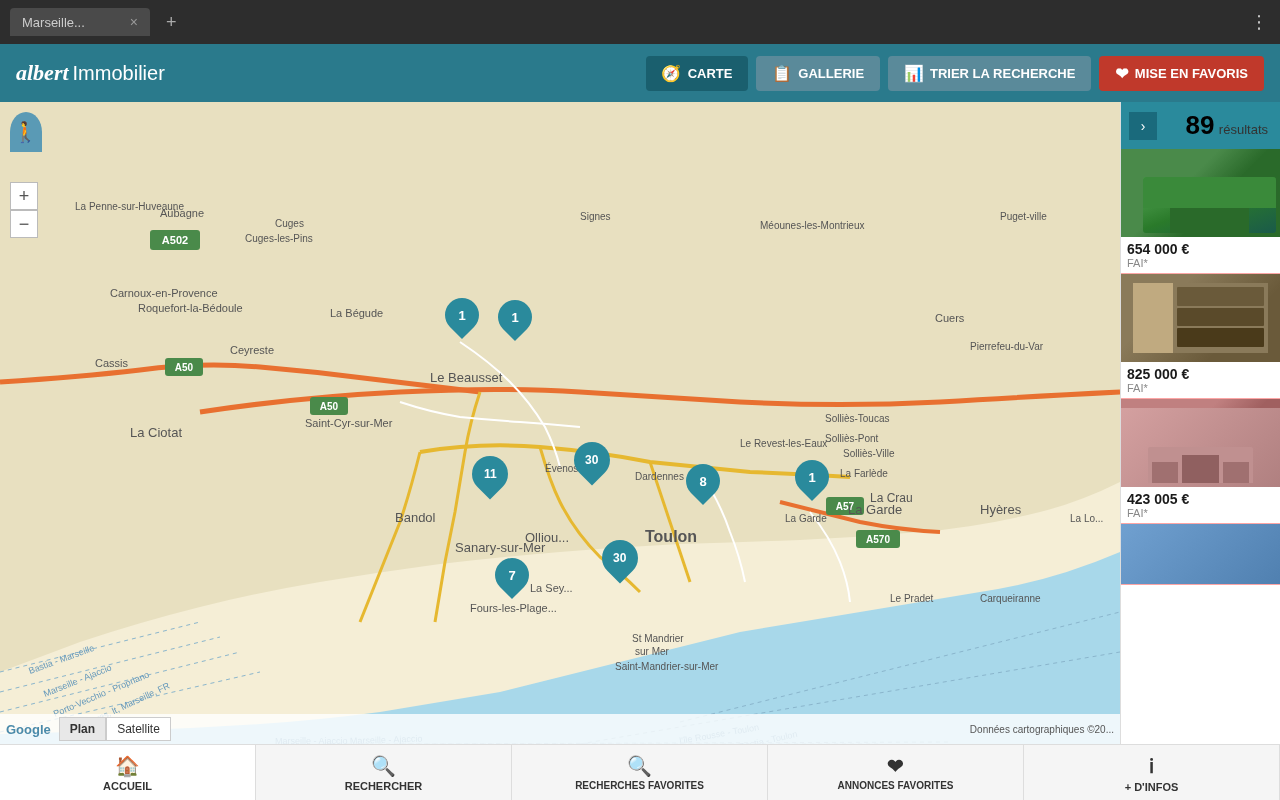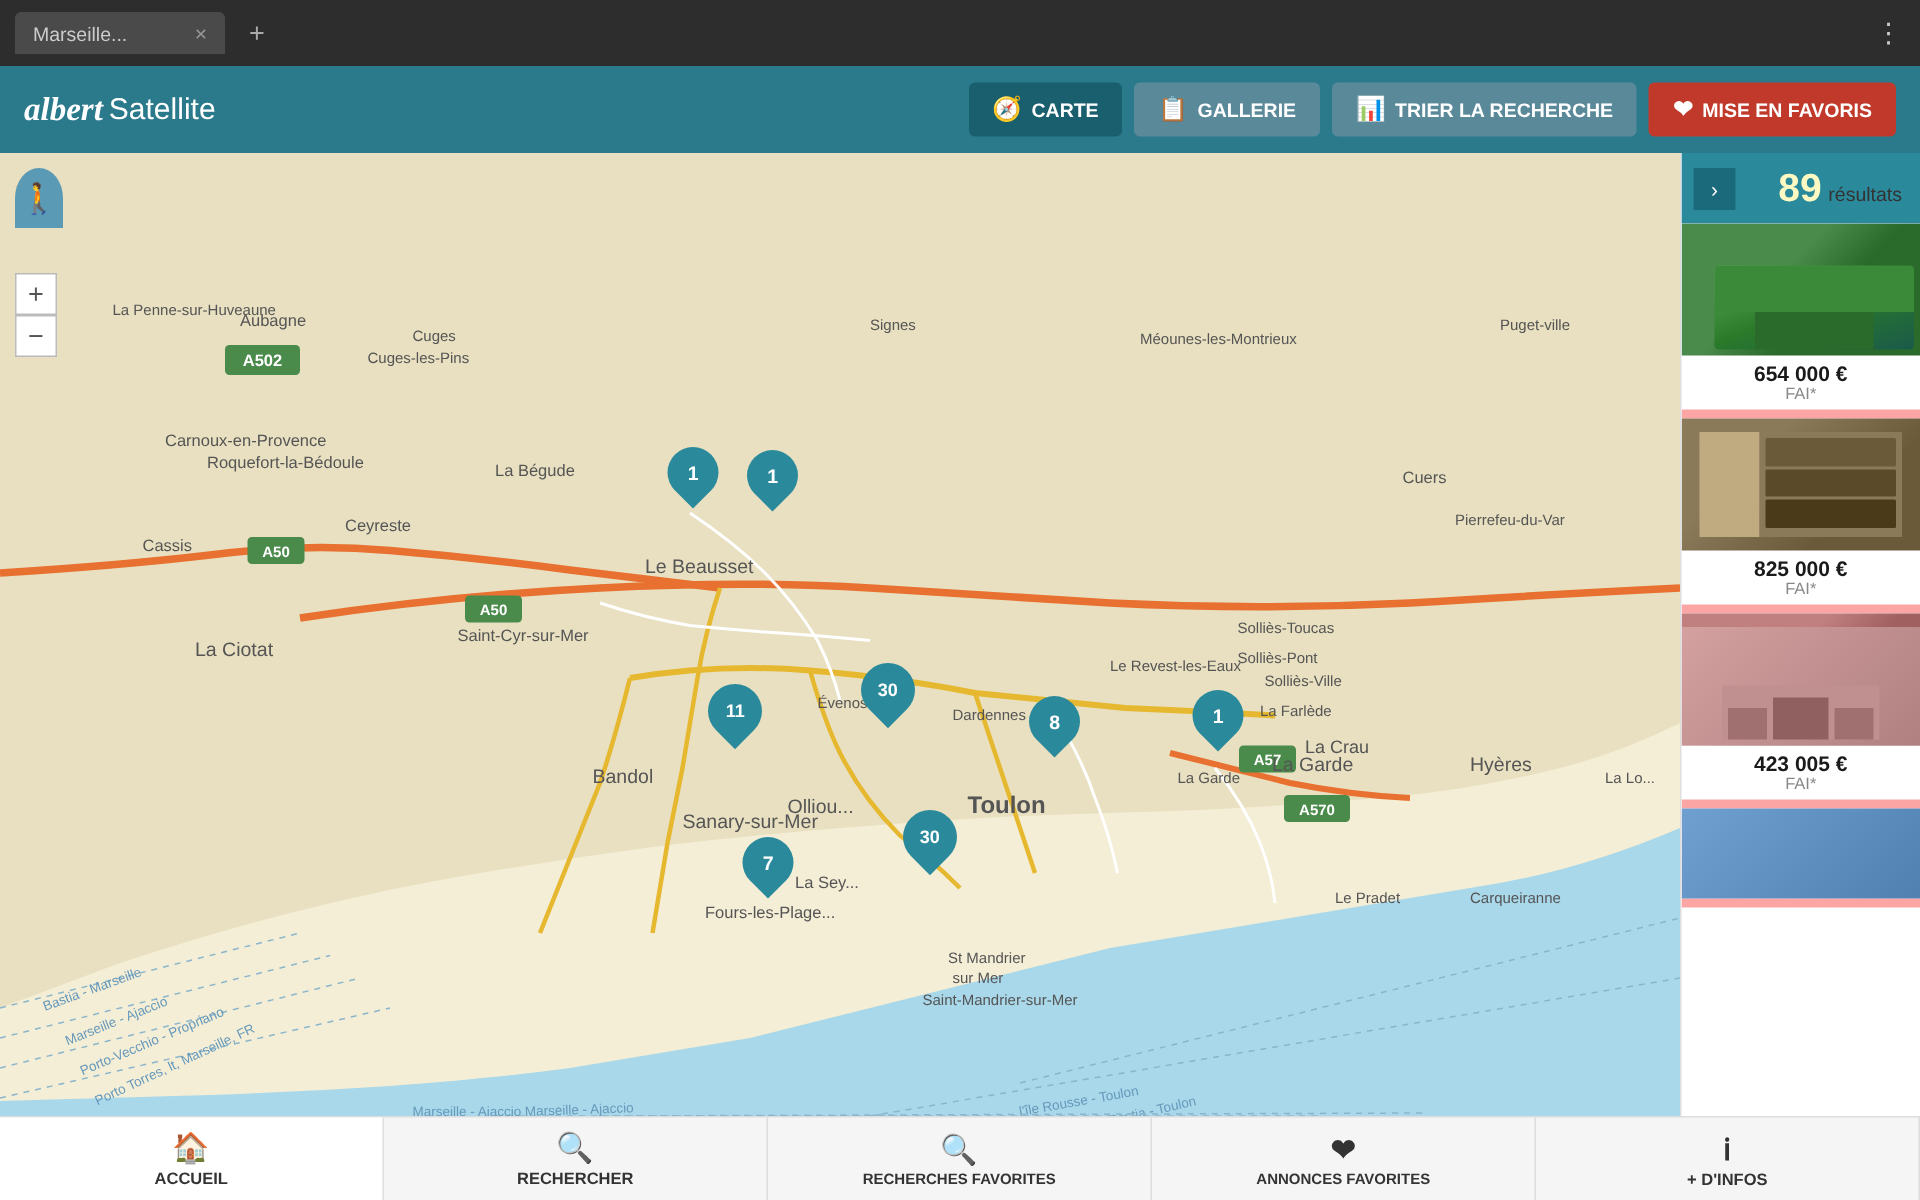--- a/index.html
+++ b/index.html
@@ -68,21 +68,21 @@
     .results-header {
       display: flex; align-items: center;
       background: #2a8a9c; padding: 8px;
     }
     .results-arrow {
       width: 28px; height: 28px; background: #1a6a7c;
       display: flex; align-items: center; justify-content: center;
       color: white; font-size: 14px; cursor: pointer;
     }
 
-    .property-card { border-bottom: 6px solid #fca5a5; cursor: pointer; text-align: center; }
+    .property-card { border-bottom: 1px solid #fca5a5; cursor: pointer; }
     .property-img {
       width: 100%; height: 88px; object-fit: cover;
       background: #ccc; overflow: hidden;
     }
     .property-info { padding: 4px 6px; }
     .property-price { font-size: 14px; font-weight: bold; color: #1a1a1a; }
     .property-label { font-size: 11px; color: #888; }
 
     
     .prop-img-1 { background: linear-gradient(135deg, #4a8a4a 40%, #2a6a2a 60%); }
@@ -147,21 +147,21 @@
     <span>Marseille...</span>
     <span class="tab-close">×</span>
   </div>
   <span class="tab-new">+</span>
   <span class="browser-menu">⋮</span>
 </div>
 
 <div class="app-header">
   <div class="logo">
     <span class="logo-albert">albert</span>
-    <span class="logo-immobilier">Satellite</span>
+    <span class="logo-immobilier">Immobilier</span>
   </div>
   <div class="header-nav">
     <button class="nav-btn active">
       <span class="nav-btn-icon">🧭</span>
       <span>CARTE</span>
     </button>
     <button class="nav-btn gallery">
       <span class="nav-btn-icon">📋</span>
       <span>GALLERIE</span>
     </button>
@@ -324,28 +324,34 @@
         <div style="background:#2a8a9c;color:white;width:34px;height:34px;border-radius:50% 50% 50% 0;transform:rotate(-45deg);display:flex;align-items:center;justify-content:center;">
           <span style="transform:rotate(45deg);font-size:13px;font-weight:bold;">7</span>
         </div>
       </div>
       <div style="position:absolute;top:474px;left:620px;transform:translate(-50%,-100%);z-index:5;">
         <div style="background:#2a8a9c;color:white;width:36px;height:36px;border-radius:50% 50% 50% 0;transform:rotate(-45deg);display:flex;align-items:center;justify-content:center;">
           <span style="transform:rotate(45deg);font-size:12px;font-weight:bold;">30</span>
         </div>
       </div>
 
+      <div class="map-bottom-bar">
+        <span style="font-size:13px;font-weight:bold;color:#4a8aaa;margin-right:8px;font-family:Arial;">Google</span>
+        <button class="map-type-btn active" style="margin-right:0;">Plan</button>
+        <button class="map-type-btn">Satellite</button>
+        <span style="margin-left:auto;font-size:10px;color:#555;">Données cartographiques ©20...</span>
+      </div>
     </div>
   </div>
 
   <div class="results-panel">
     <div class="results-header">
       <div class="results-arrow">›</div>
       <div style="flex:1;text-align:right;padding-right:4px;">
-        <span style="font-size:26px;font-weight:bold;color:#fef9c3;">89</span>
+        <span style="font-size:26px;font-weight:bold;color:#000000;">89</span>
         <span style="font-size:13px;color:#333;">résultats</span>
       </div>
     </div>
     <div class="results-scroll">
 
       <div class="property-card">
         <div class="property-img prop-img-1" style="height:88px;display:flex;align-items:flex-end;justify-content:flex-end;padding:4px;">
           <div style="width:88%;height:70%;background:linear-gradient(160deg,#5aaa5a,#2a7a2a,#1a5a4a);border-radius:3px;overflow:hidden;">
             <div style="width:100%;height:55%;background:#3a8a3a;"></div>
             <div style="width:60%;height:45%;background:#2a6a2a;margin:0 auto;"></div>

